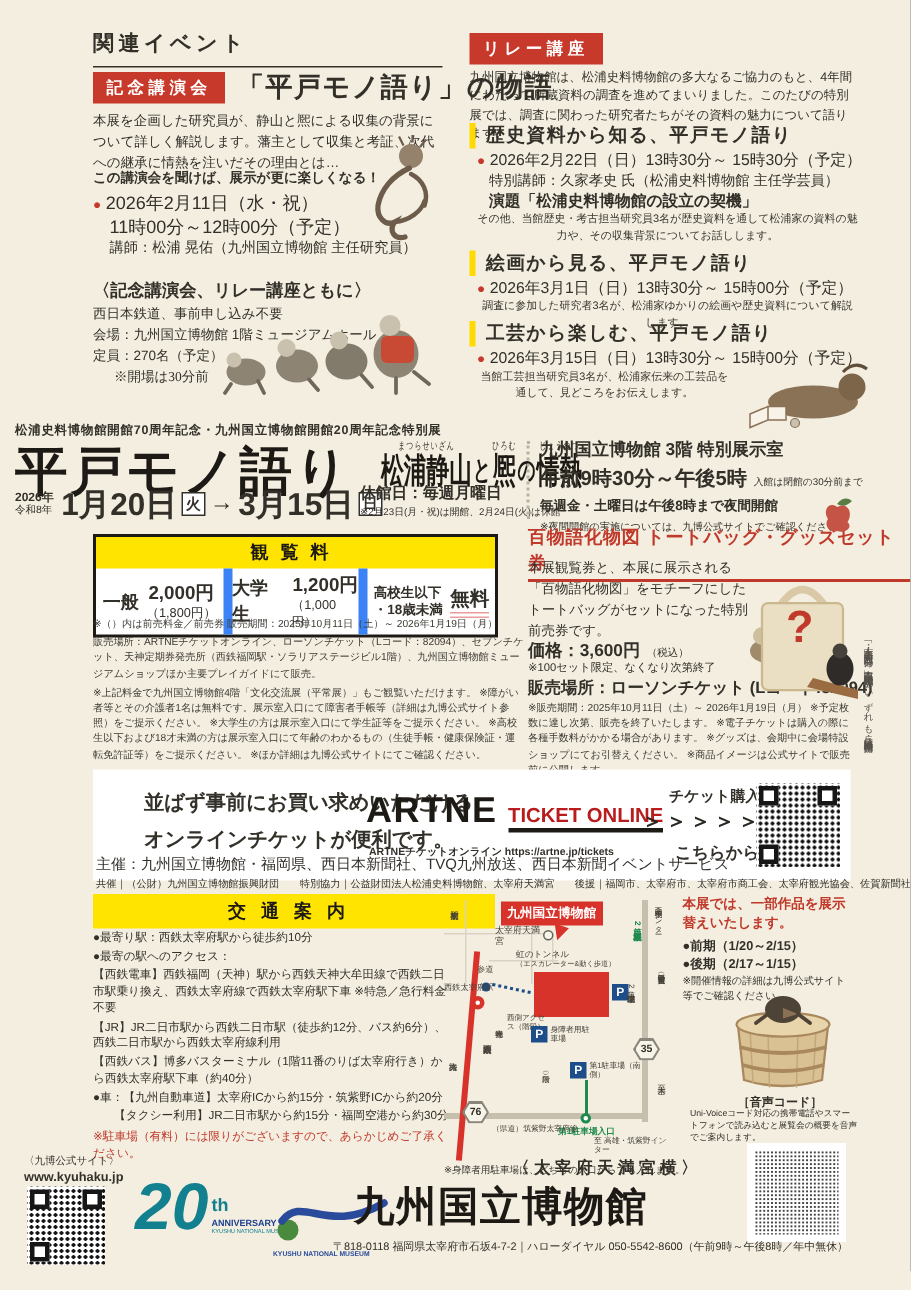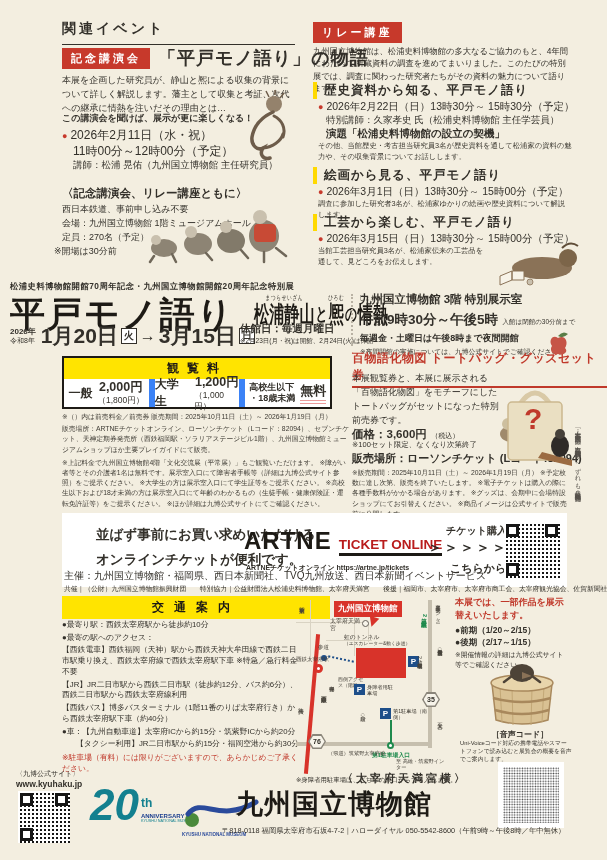--- a/index.html
+++ b/index.html
@@ -11,35 +11,35 @@
   .red { color:#c0392b; }
   .vt { writing-mode:vertical-rl; }
   .nowrap { white-space:nowrap; }
 
   .sec-head { font-weight:bold; font-size:14px; letter-spacing:3px; border-bottom:1.5px solid #33302a; padding-bottom:6px; }
   .badge { display:inline-block; background:#c7392b; color:#fff; font-weight:bold; font-size:11px; letter-spacing:3px; padding:3px 9px; }
   .lec-title { font-size:18px; font-weight:bold; letter-spacing:1px; }
   .body-txt { font-size:9px; line-height:1.55; }
   .dot { color:#c7392b; font-size:9px; margin-right:3px; }
   .relay-h { border-left:4px solid #ffd900; padding-left:7px; font-size:12.5px; font-weight:bold; letter-spacing:1px; }
-  .note-s { font-size:7.3px; line-height:1.45; color:#3a372f; }
+  .note-s { font-size:7.3px; line-height:1.45; color:#3a372f;text-align:center; }
 
   .title-main { font-family:"DejaVu Serif","Liberation Serif",serif; font-weight:900; font-size:35px; letter-spacing:2px; color:#1d1a15; }
   .rseg { display:inline-flex; flex-direction:column; align-items:center; }
   .rt { font-size:7px; letter-spacing:1px; line-height:1; margin-bottom:1px; }
   .rb { font-family:"DejaVu Serif","Liberation Serif",serif; font-weight:900; font-size:23px; line-height:1; color:#1d1a15; }
   .rjoin { font-family:"DejaVu Serif","Liberation Serif",serif; font-weight:900; font-size:18px; line-height:1; align-self:flex-end; padding-bottom:2px; color:#1d1a15; }
 
   .date-big { font-size:21px; font-weight:900; letter-spacing:0; }
   .daybox { width:16px; height:16px; border:1.5px solid #33302a; background:#fff; display:flex; align-items:center; justify-content:center; font-size:10px; font-weight:bold; }
 
   .yellow-bar { background:#ffe400; color:#1d1a15; font-weight:bold; text-align:center; }
 
   .fee-table { border:2px solid #1d1a15; background:#fff; }
-  .fee-body { display:flex; align-items:stretch; height:28px; }
+  .fee-body { display:flex; align-items:stretch; height:44px; }
   .fee-col { flex:1; display:flex; align-items:center; justify-content:center; gap:5px; }
   .fee-col + .fee-col { border-left:6px solid #3b82f6; }
   .free { border-bottom:4px double #ec9c9c; }
 
   .qr { position:relative; background-color:#fff;
         background-image:radial-gradient(#161616 1.1px, transparent 1.2px);
         background-size:4px 4px; background-position:1px 1px; }
   .qr .f { position:absolute; width:13px; height:13px; border:3px solid #161616; background:#fff; }
   .dots { background-color:#fff; background-image:radial-gradient(#444 0.8px, transparent 0.9px); background-size:2.6px 2.6px; }
 
@@ -71,21 +71,21 @@
   <div class="abs" style="left:62px; top:127px; font-size:12px;">
     <span class="dot">●</span><span>2026年2月11日（水・祝）</span>
   </div>
   <div class="abs" style="left:73px; top:143px; font-size:12px;">11時00分～12時00分（予定）</div>
   <div class="abs" style="left:73px; top:159px; font-size:9.5px;">講師：松浦 晃佑（九州国立博物館 主任研究員）</div>
 
   <div class="abs b" style="left:62px; top:186px; font-size:11.5px;">〈記念講演会、リレー講座ともに〉</div>
   <div class="abs" style="left:62px; top:203px; font-size:9px;">西日本鉄道、事前申し込み不要</div>
   <div class="abs" style="left:62px; top:217px; font-size:9px;">会場：九州国立博物館 1階ミュージアムホール</div>
   <div class="abs" style="left:62px; top:231px; font-size:9px;">定員：270名（予定）</div>
-  <div class="abs" style="left:54px; top:245px; font-size:9px;">※開場は30分前</div>
+  <div class="abs" style="left:76px; top:245px; font-size:9px;font-family:Liberation Serif, serif;">※開場は30分前</div>
 
   <svg class="abs" style="left:232px; top:90px;" width="62" height="72" viewBox="0 0 62 72">
     <circle cx="42" cy="14" r="8" fill="#94826c"></circle>
     <path d="M37,7 L34,1 M43,5 L43,0 M48,8 L52,3" stroke="#6d5c4a" stroke-width="1.5" fill="none"></path>
     <path d="M41,22 C30,27 22,36 20,47 C19,55 25,61 31,58 C27,64 31,70 38,68" fill="none" stroke="#6d5c4a" stroke-width="3.5" stroke-linecap="round"></path>
     <path d="M42,26 C50,30 54,38 51,47" fill="none" stroke="#6d5c4a" stroke-width="3" stroke-linecap="round"></path>
     <path d="M31,58 C41,57 49,51 51,44" fill="none" stroke="#6d5c4a" stroke-width="3" stroke-linecap="round"></path>
   </svg>
 
   <svg class="abs" style="left:146px; top:196px;" width="152" height="68" viewBox="0 0 152 68">

